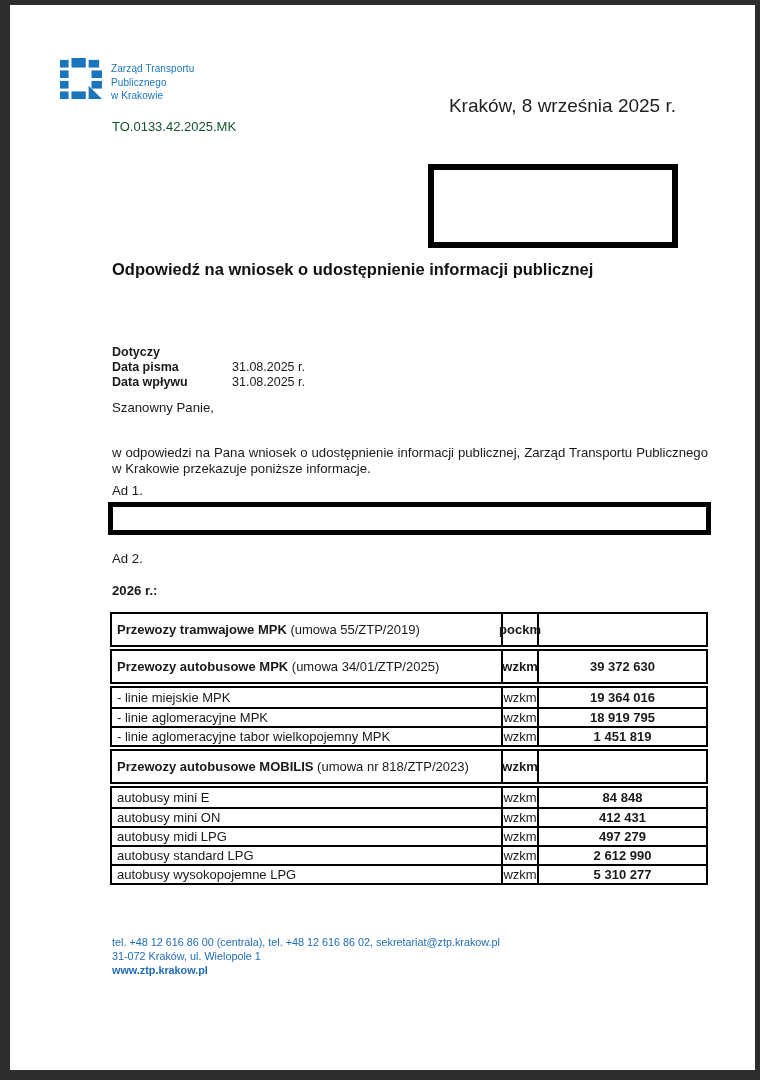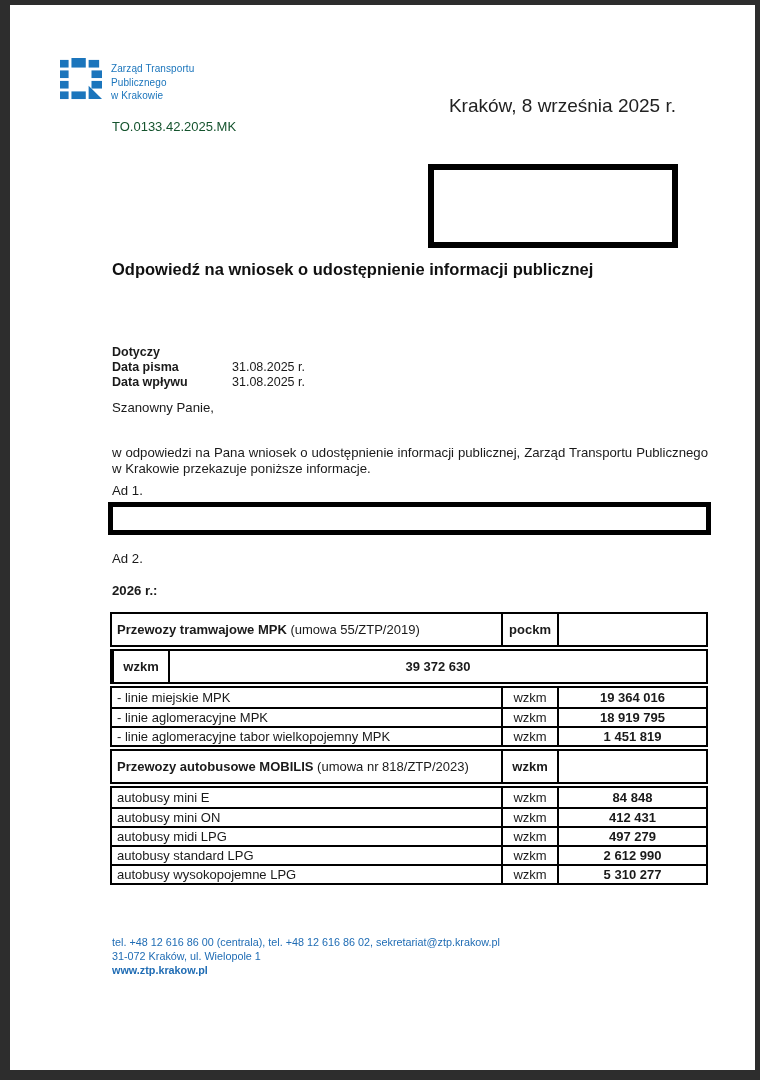--- a/index.html
+++ b/index.html
@@ -33,21 +33,21 @@
   .year-heading { position:absolute; left:102px; top:578px; font-size:13.2px; font-weight:bold; }
 
   
   .data-table { position:absolute; left:100px; top:607px; width:598px; font-size:13px; }
   .tgroup { border:2px solid #000; margin-bottom:2px; background:#fff; }
   .trow { display:flex; align-items:stretch; min-height:19px; }
   .trow + .trow { border-top:2px solid #000; }
   .trow.tall { min-height:31px; }
   .tc { display:flex; align-items:center; }
   .tc1 { width:389px; padding:1px 8px 1px 5px; }
-  .tc2 { width:58px; border-left:2px solid #000; border-right:2px solid #000; justify-content:center; text-align:center; }
+  .tc2 { width:38px; border-left:2px solid #000; border-right:2px solid #000; justify-content:center; text-align:center; }
   .tc3 { flex:1; justify-content:center; text-align:center; font-weight:bold; }
   .b { font-weight:bold; }
 
   
   .footer { position:absolute; left:102px; top:930px; font-size:10.8px; line-height:14px; color:var(--footer,#1F6CB4); }
   .footer .bold { font-weight:bold; }
 </style>
 </head>
 <body>
 
@@ -109,20 +109,23 @@
         <div class="tgroup">
           <div class="trow tall">
             <div class="tc tc1">
               <span><span class="b">Przewozy tramwajowe MPK</span> (umowa 55/ZTP/2019)</span>
             </div>
             <div class="tc tc2 b">pockm</div>
           </div>
         </div>
         <div class="tgroup">
           <div class="trow tall">
+            <div class="tc tc1">
+              <span><span class="b">Przewozy autobusowe MPK</span> (umowa 34/01/ZTP/2025)</span>
+            </div>
             <div class="tc tc2 b">wzkm</div>
             <div class="tc tc3">39 372 630</div>
           </div>
         </div>
         <div class="tgroup">
           <div class="trow">
             <div class="tc tc1">- linie miejskie MPK</div>
             <div class="tc tc2">wzkm</div>
             <div class="tc tc3">19 364 016</div>
           </div>

